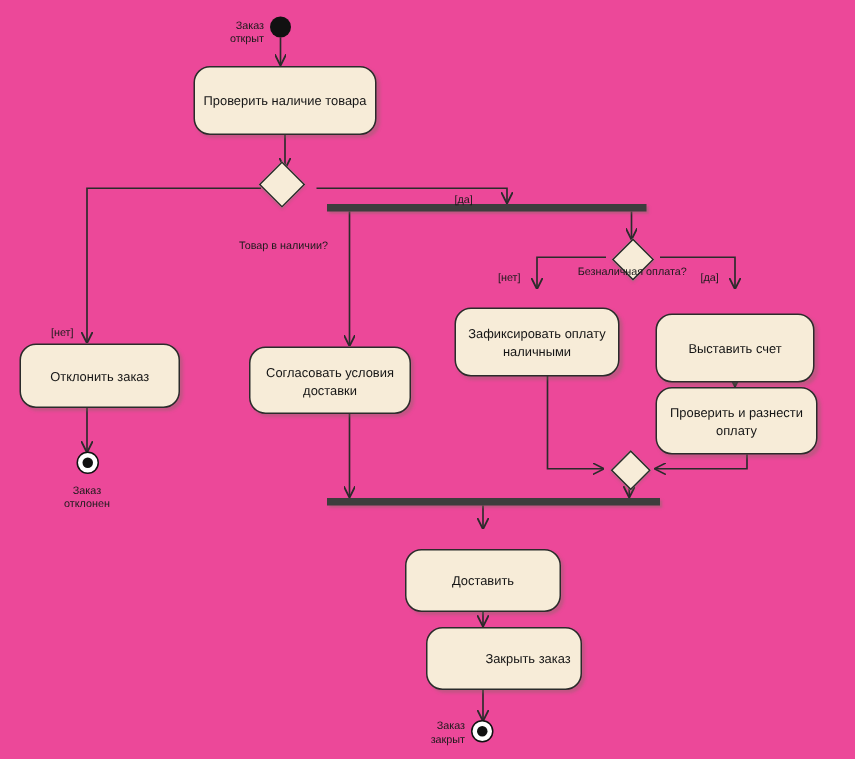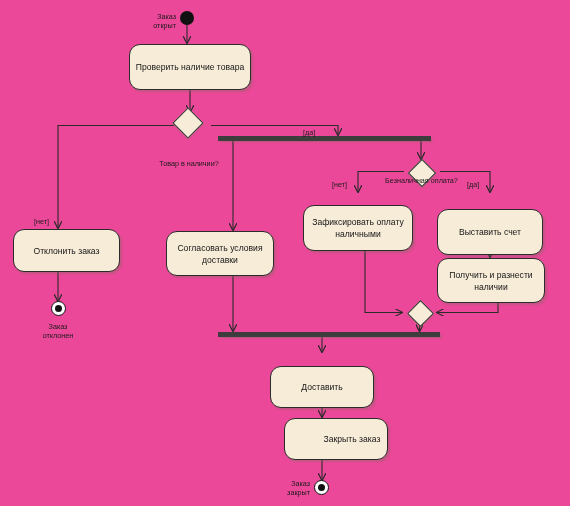--- a/index.html
+++ b/index.html
@@ -195,21 +195,21 @@
 
   <div class="action" style="left:303px; top:193px; width:110px; height:46px;margin-top:12px;">
     <span>Зафиксировать оплату наличными</span>
   </div>
 
   <div class="action" style="left:437px; top:193px; width:106px; height:46px;margin-top:16px;">
     <span>Выставить счет</span>
   </div>
 
   <div class="action" style="left:437px; top:258px; width:108px; height:45px;">
-    <span>Получить и разнести наличии</span>
+    <span>Проверить и разнести оплату</span>
   </div>
 
   <div class="diamond" style="left:411px; top:304px; width:17px; height:17px;"></div>
 
   <div class="bar" style="left:218px; top:332px; width:222px;"></div>
 
   <div class="action" style="left:270px; top:353px; width:104px; height:42px;margin-top:13px;">
     <span>Доставить</span>
   </div>
 

